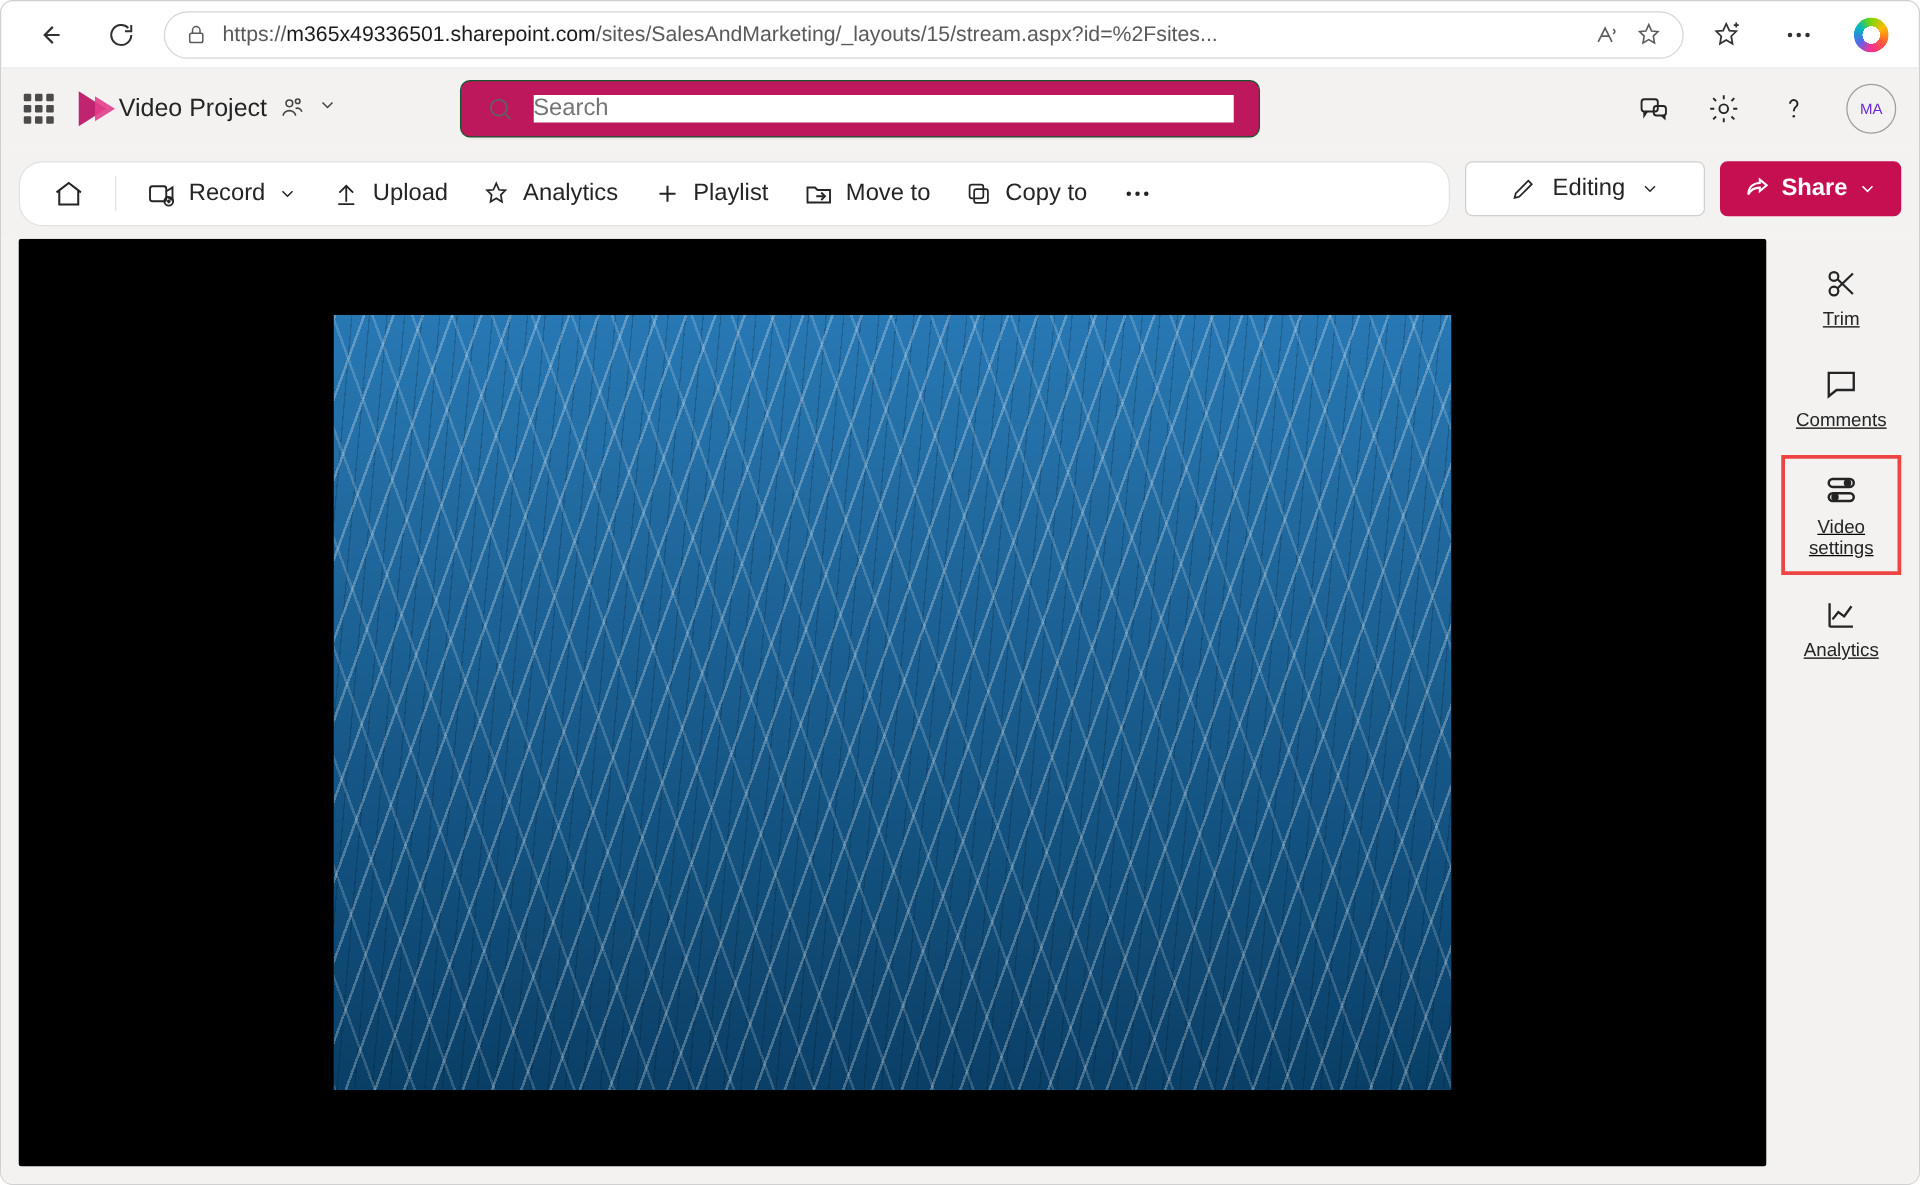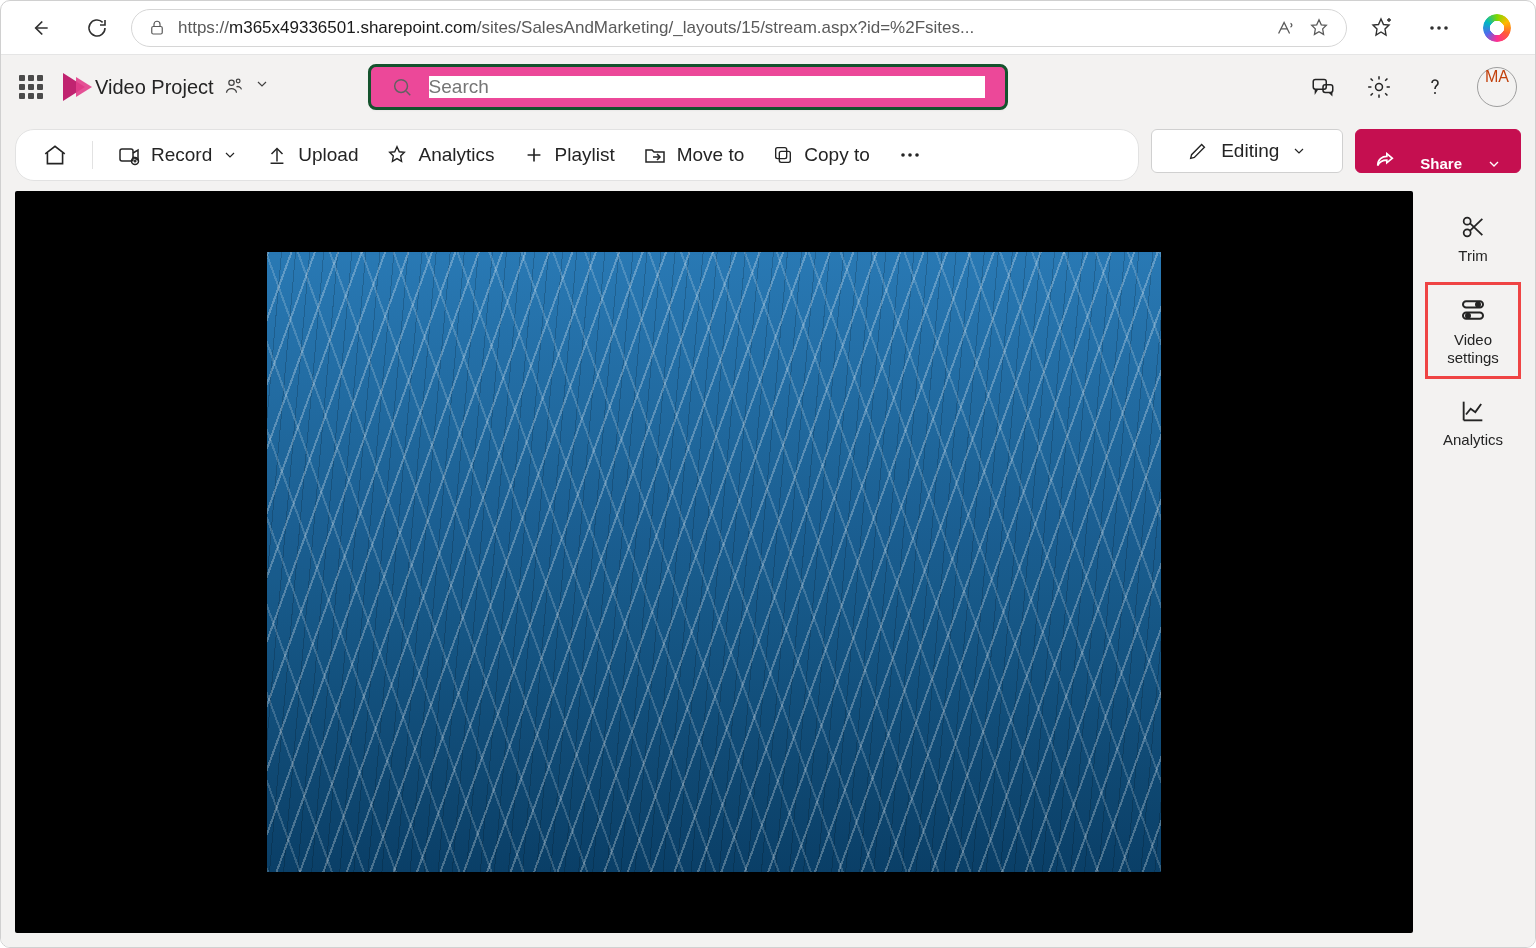--- a/index.html
+++ b/index.html
@@ -16,54 +16,54 @@
 
   
   .app-header { height: 64px; background: #f3f2f1; display: flex; align-items: center; padding: 0 18px; gap: 18px; }
   .waffle { width: 24px; height: 24px; display: grid; grid-template-columns: repeat(3,1fr); grid-template-rows: repeat(3,1fr); gap: 3px; }
   .waffle > div { background: #4b4b4b; border-radius: 1px; }
   .stream-logo { width: 0; height: 0; position: relative; margin-left: 8px; margin-right: 8px; }
   .stream-shape { position: absolute; top: -14px; left: -6px; width: 0; height: 0; border-left: 22px solid #c02370; border-top: 14px solid transparent; border-bottom: 14px solid transparent; }
   .stream-shape2 { position: absolute; top: -10px; left: 7px; width: 0; height: 0; border-left: 16px solid #e23e8b; border-top: 10px solid transparent; border-bottom: 10px solid transparent; opacity: .9; }
   .project-title { font-size: 20px; color: #242424; display: flex; gap: 10px; }
   .project-title svg { color: #424242; }
-  .search-box { width: 640px; height: 46px; background: #ec4899; border: 3px solid #14532d; border-radius: 8px; display: flex; align-items: center; padding: 0 20px; gap: 16px; margin-left: 80px; font-size: 19px; color: #616161; box-shadow: 0 1px 2px rgba(0,0,0,0.04); }
+  .search-box { width: 640px; height: 46px; background: #be185d; border: 1px solid #14532d; border-radius: 8px; display: flex; align-items: center; padding: 0 20px; gap: 16px; margin-left: 80px; font-size: 19px; color: #616161; box-shadow: 0 1px 2px rgba(0,0,0,0.04); }
   .search-box input { border: none; outline: none; flex: 1; font-size: 19px; }
   .hdr-right { margin-left: auto; display: flex; align-items: center; gap: 28px; }
   .hdr-icon { width: 28px; height: 28px; display: flex; align-items: center; justify-content: center; color: #242424; }
-  .avatar { width: 40px; height: 40px; border-radius: 50%; border: 1.5px solid #9e9e9e; display: flex; align-items: flex-start; justify-content: center; font-size: 16px; color: #c2410c; }
+  .avatar { width: 40px; height: 40px; border-radius: 50%; border: 1.5px solid #9e9e9e; display: flex; align-items: center; justify-content: center; font-size: 12px; color: #6d28d9; }
 
   
   .command-row { display: flex; gap: 12px; padding: 10px 14px; background: #f3f2f1; }
   .command-bar { flex: 1; height: 52px; background: #fff; border: 1px solid #e2e2e2; border-radius: 19px; display: flex; align-items: center; padding: 0 16px; gap: 8px; }
   .cmd { display: flex; align-items: center; gap: 10px; padding: 6px 10px; font-size: 19px; color: #242424; border-radius: 4px; }
   .cmd svg { color: #242424; }
   .vdiv { width: 1px; height: 28px; background: #e2e2e2; margin: 0 6px; }
   .spacer { flex: 1; }
   .editing-btn { height: 44px; background: #fff; border: 1px solid #d0d0d0; border-radius: 6px; display: flex; align-items: center; padding: 0 35px; gap: 12px; font-size: 19px; color: #242424; }
-  .share-btn { height: 44px; background: #c50f50; border: 1px solid #c50f50; color: #fff; border-radius: 6px; display: flex; align-items: flex-end; padding: 0 18px; gap: 24px; font-size: 15px; font-weight: 600; }
+  .share-btn { height: 44px; background: #c50f50; border: 1px solid #c50f50; color: #fff; border-radius: 6px; display: flex; align-items: center; padding: 0 18px; gap: 8px; font-size: 19px; font-weight: 600; }
 
   
   .main { flex: 1; display: flex; background: #f3f2f1; padding: 0 14px 14px 14px; gap: 12px; overflow: hidden; }
   .video-area { flex: 1; background: #000; display: flex; align-items: center; justify-content: center; overflow: hidden; border-radius: 2px; }
   .video-frame { width: 894px; height: 100%; max-height: 620px; background: linear-gradient(180deg,#1e6aa6,#0d4e7d); position: relative; overflow: hidden; }
   
   .video-frame::before {
     content: "";
     position: absolute; inset: 0;
     background:
       repeating-linear-gradient(110deg, rgba(255,255,255,0.28) 0 2px, transparent 2px 22px),
       repeating-linear-gradient(70deg, rgba(255,255,255,0.18) 0 2px, transparent 2px 30px),
       repeating-linear-gradient(95deg, rgba(0,0,0,0.18) 0 1px, transparent 1px 14px),
       linear-gradient(180deg,#2a7ab5,#0a3f66);
     mix-blend-mode: normal;
     opacity: .95;
   }
 
-  .side-rail { width: 96px; display: flex; flex-direction: column; align-items: stretch; padding-top: 12px; gap: 8px; }
+  .side-rail { width: 96px; display: flex; flex-direction: column; align-items: stretch; padding-top: 12px; gap: 8px; text-decoration: underline; }
   .rail-item { display: flex; flex-direction: column; align-items: center; justify-content: center; gap: 6px; padding: 10px 4px; border-radius: 6px; color: #242424; font-size: 15px; text-align: center; line-height: 1.15; }
   .rail-item svg { color: #242424; }
   .rail-item.highlight { border: 3px solid #ef4444; border-radius: 0; align-items: center; }
 </style>
 </head>
 <body>
 
 <div class="window">
 
   <div class="browser-bar">
@@ -268,20 +268,26 @@
     <div class="side-rail">
       <div class="rail-item">
         <svg width="28" height="28" viewBox="0 0 24 24" fill="none" stroke="#242424" stroke-width="1.5">
             <circle cx="7" cy="7" r="3"></circle>
             <circle cx="7" cy="17" r="3"></circle>
             <path d="M9.3 8.7L20 19"></path>
             <path d="M9.3 15.3L20 5"></path>
           </svg>
         <span>Trim</span>
       </div>
+      <div class="rail-item">
+        <svg width="30" height="30" viewBox="0 0 24 24" fill="none" stroke="#242424" stroke-width="1.5">
+            <path d="M4 5h16v11H9l-5 4V5z"></path>
+          </svg>
+        <span>Comments</span>
+      </div>
       <div class="rail-item highlight">
         <svg width="30" height="30" viewBox="0 0 24 24" fill="none" stroke="#242424" stroke-width="1.6">
             <rect x="4" y="5" width="16" height="5" rx="2.5"></rect>
             <circle cx="16" cy="7.5" r="1.6" fill="#242424"></circle>
             <rect x="4" y="14" width="16" height="5" rx="2.5"></rect>
             <circle cx="8" cy="16.5" r="1.6" fill="#242424"></circle>
           </svg>
         <span><span>Video</span><br><span>settings</span></span>
       </div>
       <div class="rail-item">

